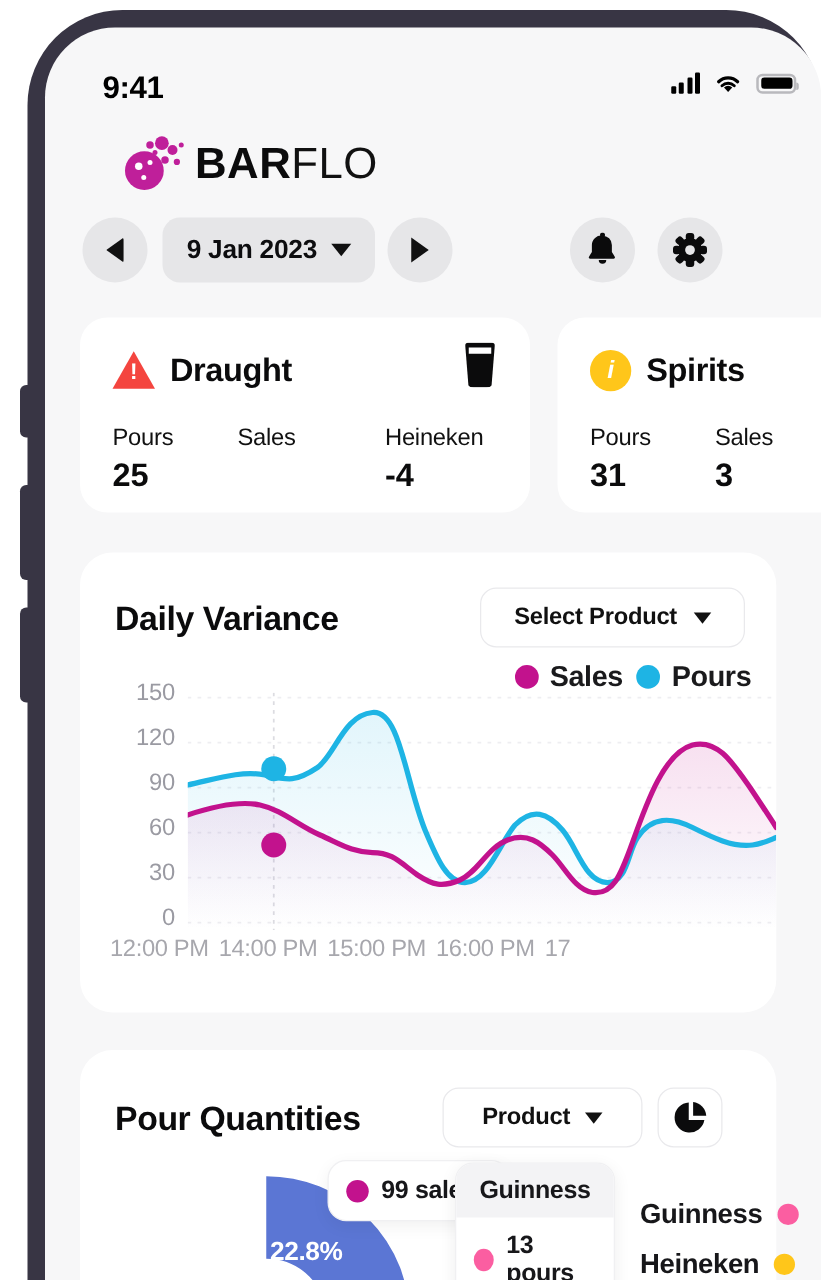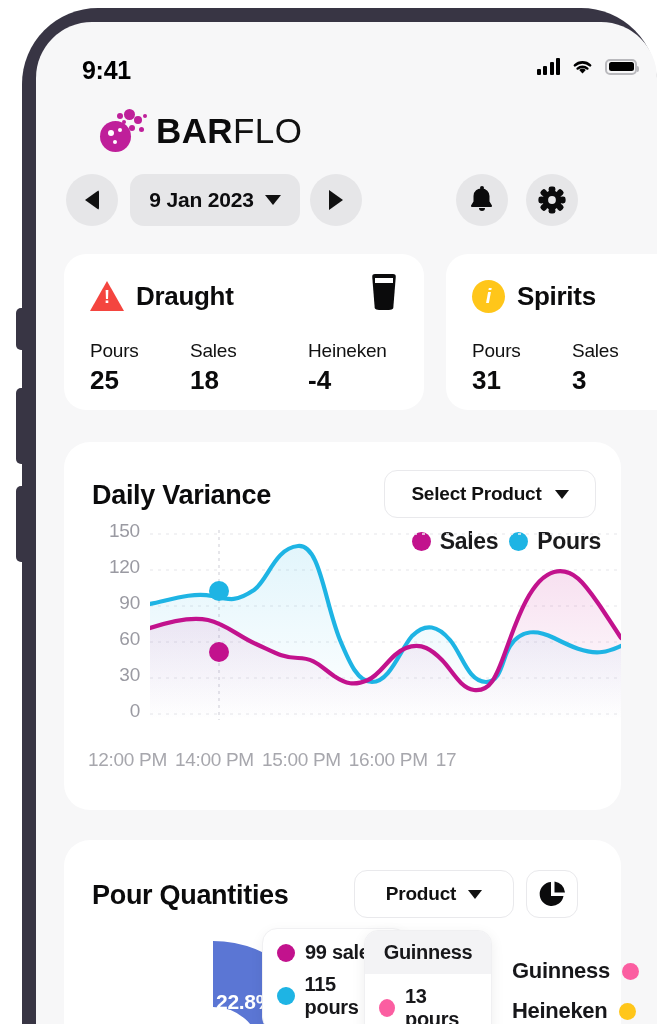--- a/index.html
+++ b/index.html
@@ -150,21 +150,21 @@
   .caret-sm{ width:0;height:0;border-left:7px solid transparent;border-right:7px solid transparent;border-top:9px solid #111; }
   #chart-legend{
     position:absolute; right:20px; top:86px;
     display:flex; align-items:center; gap:11px;
   }
   #chart-legend .li{ display:flex; align-items:center; gap:9px; }
   #chart-legend .dot{ width:19px; height:19px; border-radius:50%; }
   #chart-legend .nm{ font-size:23px; font-weight:800; color:#1a1a1c; letter-spacing:-0.3px; }
 
   #plot{
-    position:absolute; left:28px; top:88px; width:529px; height:190px;text-align:right;
+    position:absolute; left:28px; top:112px; width:529px; height:190px;text-align:right;
   }
   #yaxis{ position:absolute; left:0; top:0; width:48px; height:190px; }
   #yaxis div{
     position:absolute; right:0; font-size:19px; color:#9a9aa2; letter-spacing:-0.2px;
   }
   #plotbox{
     position:absolute; left:58px; top:0; width:471px; height:190px; overflow:hidden;
   }
   #xaxis{
     position:absolute; left:24px; top:300px; width:545px; height:36px;
@@ -319,21 +319,20 @@
         <span class="kpi-title">Draught</span>
         <span class="pint"></span>
       </div>
       <div class="kpi-stats">
         <div class="stat s1">
           <div class="lbl">Pours</div>
           <div class="val">25</div>
         </div>
         <div class="stat s2">
           <div class="lbl">Sales</div>
-          <div class="val">18</div>
         </div>
         <div class="stat s3">
           <div class="lbl">Heineken</div>
           <div class="val">-4</div>
         </div>
       </div>
     </div>
 
     <div class="kpi-card" id="card-spirits">
       <div class="kpi-head">
@@ -415,24 +414,20 @@
           <circle cx="69" cy="122" r="10" fill="#c2128d"></circle>
         </svg>
       </div>
     </div>
 
     <div id="tooltip-line">
       <div class="row">
         <span class="dot" style="background:#c2128d"></span>
         <span class="tx">99 sales</span>
       </div>
-      <div class="row">
-        <span class="dot" style="background:#1eb4e4"></span>
-        <span class="tx">115 pours</span>
-      </div>
     </div>
 
     <div id="xaxis">
       <span class="tk">12:00 PM</span>
       <span class="tk">14:00 PM</span>
       <span class="tk">15:00 PM</span>
       <span class="tk">16:00 PM</span>
       <span class="tk">17</span>
     </div>
   </div>

